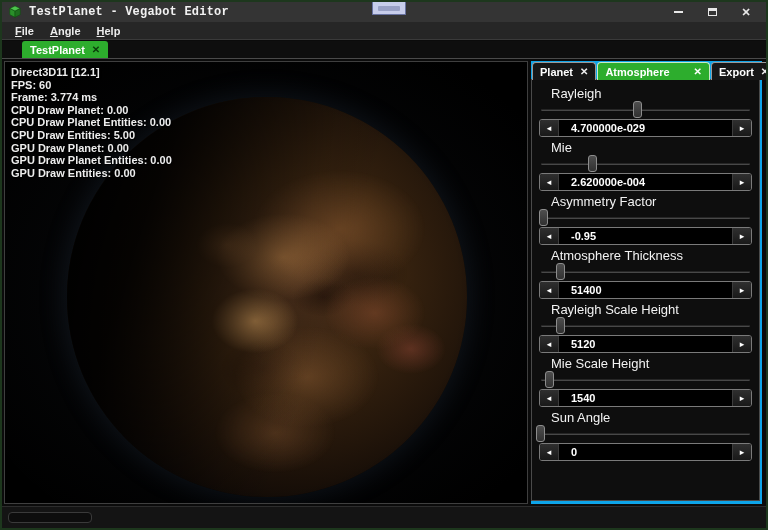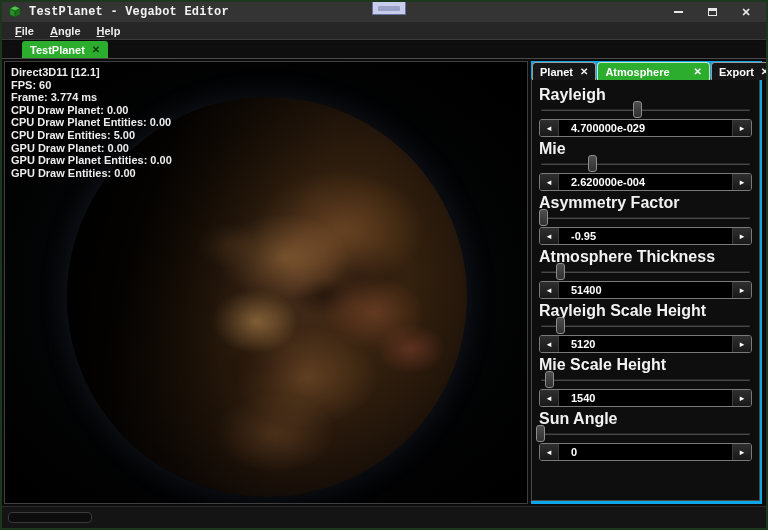--- a/index.html
+++ b/index.html
@@ -118,21 +118,21 @@
   }
   .ptab .tab-close { color:#f0f0f0; font-size:10px; font-weight:bold; }
   .ptab.active { background:#2dad2d; border-color:#c9e9c9;gap:24px; }
   .ptab.active .tab-close { color:#fff; }
   .pbody {
     position:absolute; left:0; right:2px; top:18px; bottom:3px;
     border:1px solid #4a4a4a; background:#0e0e0e; padding:4px 7px 0 7px; z-index:1;
   }
 
   .param { margin-bottom:3px; }
-  .param-label { color:#f2f2f2; font-size:16px; font-weight:bold; height:13px; margin:2px 0 2px; }
+  .param-label { color:#f2f2f2; font-size:13px; font-weight:normal; height:13px; margin:2px 12px 2px; }
   .slider { position:relative; height:18px; }
   .slider-track {
     position:absolute; left:2px; right:2px; top:8px; height:2px;
     background:#060606; border:1px solid #262626; border-bottom-color:#484848; border-radius:2px;
   }
   .slider-handle {
     position:absolute; top:0; width:9px; height:17px; margin-left:-4px;
     background:linear-gradient(#4e4e4e,#313131); border:1px solid #8d8d8d; border-radius:3px;
   }
   .spin {

